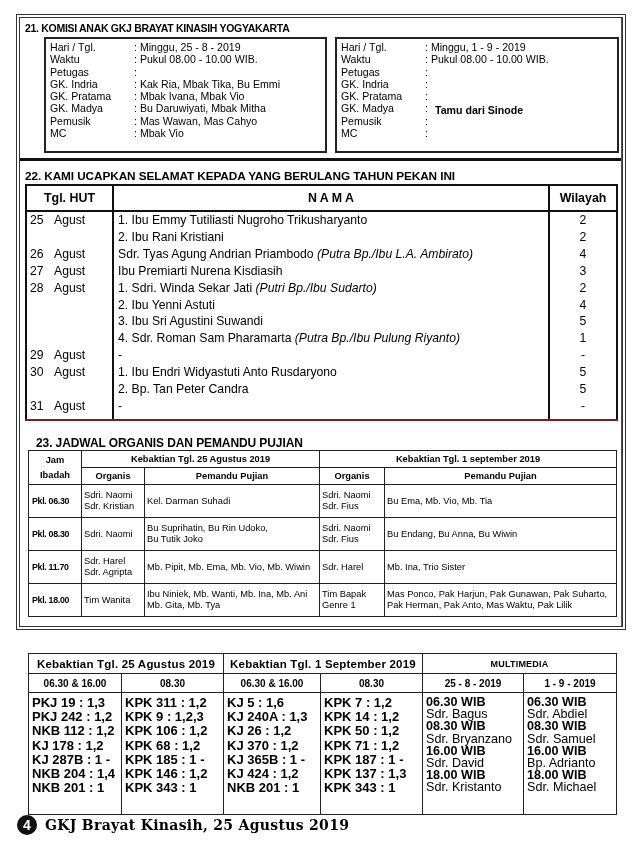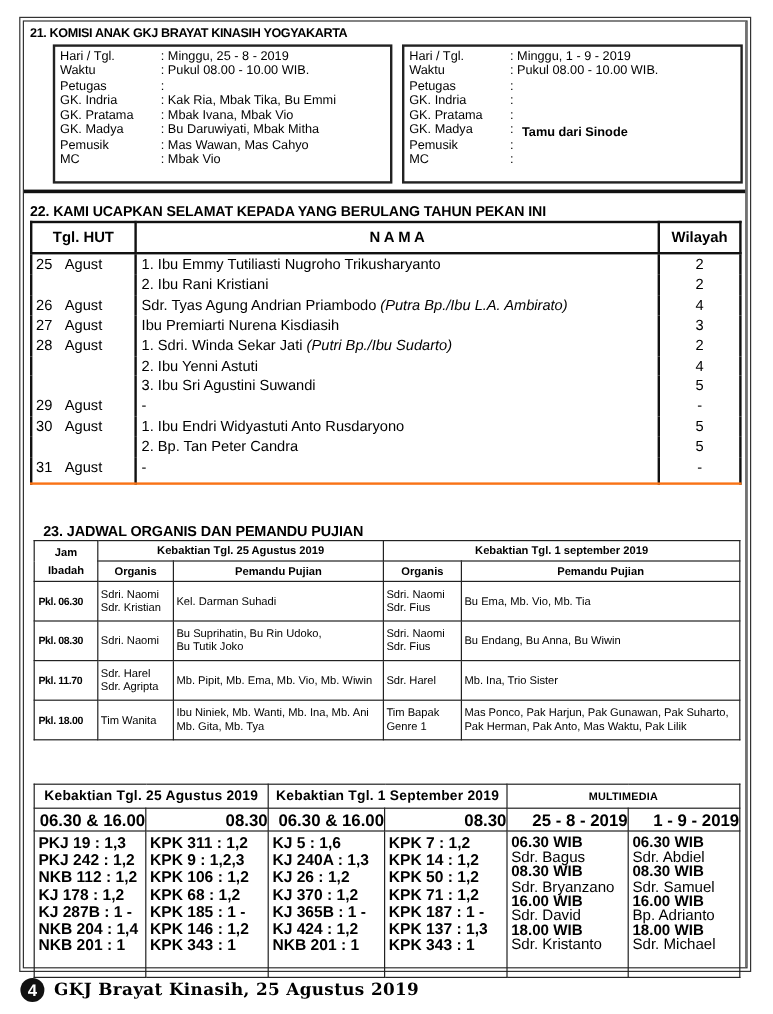--- a/index.html
+++ b/index.html
@@ -1,19 +1,19 @@
 <!DOCTYPE html>
 <html><head>
 <meta charset="utf-8">
 <style>
   html, body { margin: 0; padding: 0; background: #ffffff; }
   body { width: 644px; height: 845px; position: relative; font-family: "Liberation Sans", sans-serif; color: #000; overflow: hidden; }
 
   .frame {
-    position: absolute; left: 16px; top: 14px; width: 610px; height: 796px;
+    position: absolute; left: 16px; top: 14px; width: 610px; height: 616px;
     border: 4px double #333; box-sizing: border-box;
   }
   .frame-inner { position: absolute; left: 0; top: 0; right: 0; bottom: 0; border-right: 1px solid #555; }
 
   .sec-title { position: absolute; font-weight: bold; font-size: 11.5px; white-space: nowrap; letter-spacing: -0.1px; }
 
   
   .s21-title { left: 5px; top: 4px; font-size: 10.5px; letter-spacing: -0.3px; }
   .box21 { position: absolute; top: 19px; height: 116px; border: 2px solid #222; box-sizing: border-box; font-size: 10.6px; line-height: 12.3px; padding: 2px 0 0 4px; }
   .box21.left { left: 24px; width: 283px; }
@@ -27,39 +27,39 @@
 
   
   .s22-title { left: 5px; top: 151px; font-size: 11.8px; }
   table { border-collapse: collapse; }
   .t22 { position: absolute; left: 5px; top: 166px; width: 593px; font-size: 12.2px; }
   .t22 th { border: 2px solid #111; font-weight: bold; height: 16px; padding: 4px; font-size: 12.4px; }
   .t22 td { padding: 0; height: 16.9px; line-height: 16.9px; white-space: nowrap; vertical-align: top; }
   .t22 td.date { border-left: 2px solid #111; border-right: 2px solid #111; padding-left: 3px; margin-top: 39px; }
   .t22 td.name { padding-left: 4px; border-right: 2px solid #111; }
   .t22 td.wil { text-align: center; border-right: 2px solid #111; }
-  .t22 tr.last td { border-bottom: 2px solid #f97316; padding-bottom: 4px; }
+  .t22 tr.last td { border-bottom: 2px solid #7f1d1d; padding-bottom: 4px; }
   .date .d { display: inline-block; width: 24px; }
   .note { font-style: italic; }
 
   
   .s23-title { left: 5px; top: 418px; font-size: 12px; margin-left: 11px; }
   .t23 { position: absolute; left: 8px; top: 432px; width: 589px; font-size: 9.3px; }
   .t23 td, .t23 th { border: 1px solid #222; padding: 0 2px; }
   .t23 th { font-weight: bold; height: 16px; font-size: 9.3px; }
   .t23 td { height: 32px; line-height: 11px; vertical-align: middle; }
   .t23 td.jam { font-weight: bold; font-size: 8.8px; padding-left: 3px; letter-spacing: -0.3px; }
 
   
   .s24-title { left: 5px; top: 620px; font-size: 12px; }
   .t24 { position: absolute; left: 8px; top: 635px; width: 589px; }
   .t24 th, .t24 td { border: 1px solid #222; padding: 0; }
   .t24 th.top { font-size: 11.5px; height: 19px; letter-spacing: 0.2px; }
   .t24 th.mm { font-size: 9px; }
-  .t24 th.sub { font-size: 14px; height: 18px; text-align: right; }
+  .t24 th.sub { font-size: 10px; height: 18px; }
   .t24 td { vertical-align: top; font-size: 13px; line-height: 14.2px; padding: 3px 0 0 3px; height: 122px; box-sizing: border-box; }
   .song { font-weight: bold; white-space: nowrap; }
   .mmtime { font-weight: bold; font-size: 12.6px; line-height: 12.2px; }
   .mmname { font-size: 12.6px; line-height: 12.2px; white-space: nowrap; }
 
   
   .footer { position: absolute; left: 17px; top: 815px; display: flex; align-items: center; }
   .pgnum { width: 20px; height: 20px; border-radius: 50%; background: #111; color: #fff; font-weight: bold; font-size: 14px; display: flex; align-items: center; justify-content: center; }
   .footer-text { margin-left: 8px; font-family: "DejaVu Serif", serif; font-weight: bold; font-size: 14px; letter-spacing: 0.3px; }
 </style>
@@ -179,20 +179,25 @@
           </tr>
           <tr>
             <td class="date"><span class="d"></span><span></span></td>
             <td class="name"><span>2. Ibu Yenni Astuti</span><span class="note"></span></td>
             <td class="wil">4</td>
           </tr>
           <tr>
             <td class="date"><span class="d"></span><span></span></td>
             <td class="name"><span>3. Ibu Sri Agustini Suwandi</span><span class="note"></span></td>
             <td class="wil">5</td>
+          </tr>
+          <tr>
+            <td class="date"><span class="d"></span><span></span></td>
+            <td class="name"><span>4. Sdr. Roman Sam Pharamarta </span><span class="note">(Putra Bp./Ibu Pulung Riyanto)</span></td>
+            <td class="wil">1</td>
           </tr>
           <tr>
             <td class="date"><span class="d">29</span><span>Agust</span></td>
             <td class="name"><span>-</span><span class="note"></span></td>
             <td class="wil">-</td>
           </tr>
           <tr>
             <td class="date"><span class="d">30</span><span>Agust</span></td>
             <td class="name"><span>1. Ibu Endri Widyastuti Anto Rusdaryono</span><span class="note"></span></td>
             <td class="wil">5</td>

